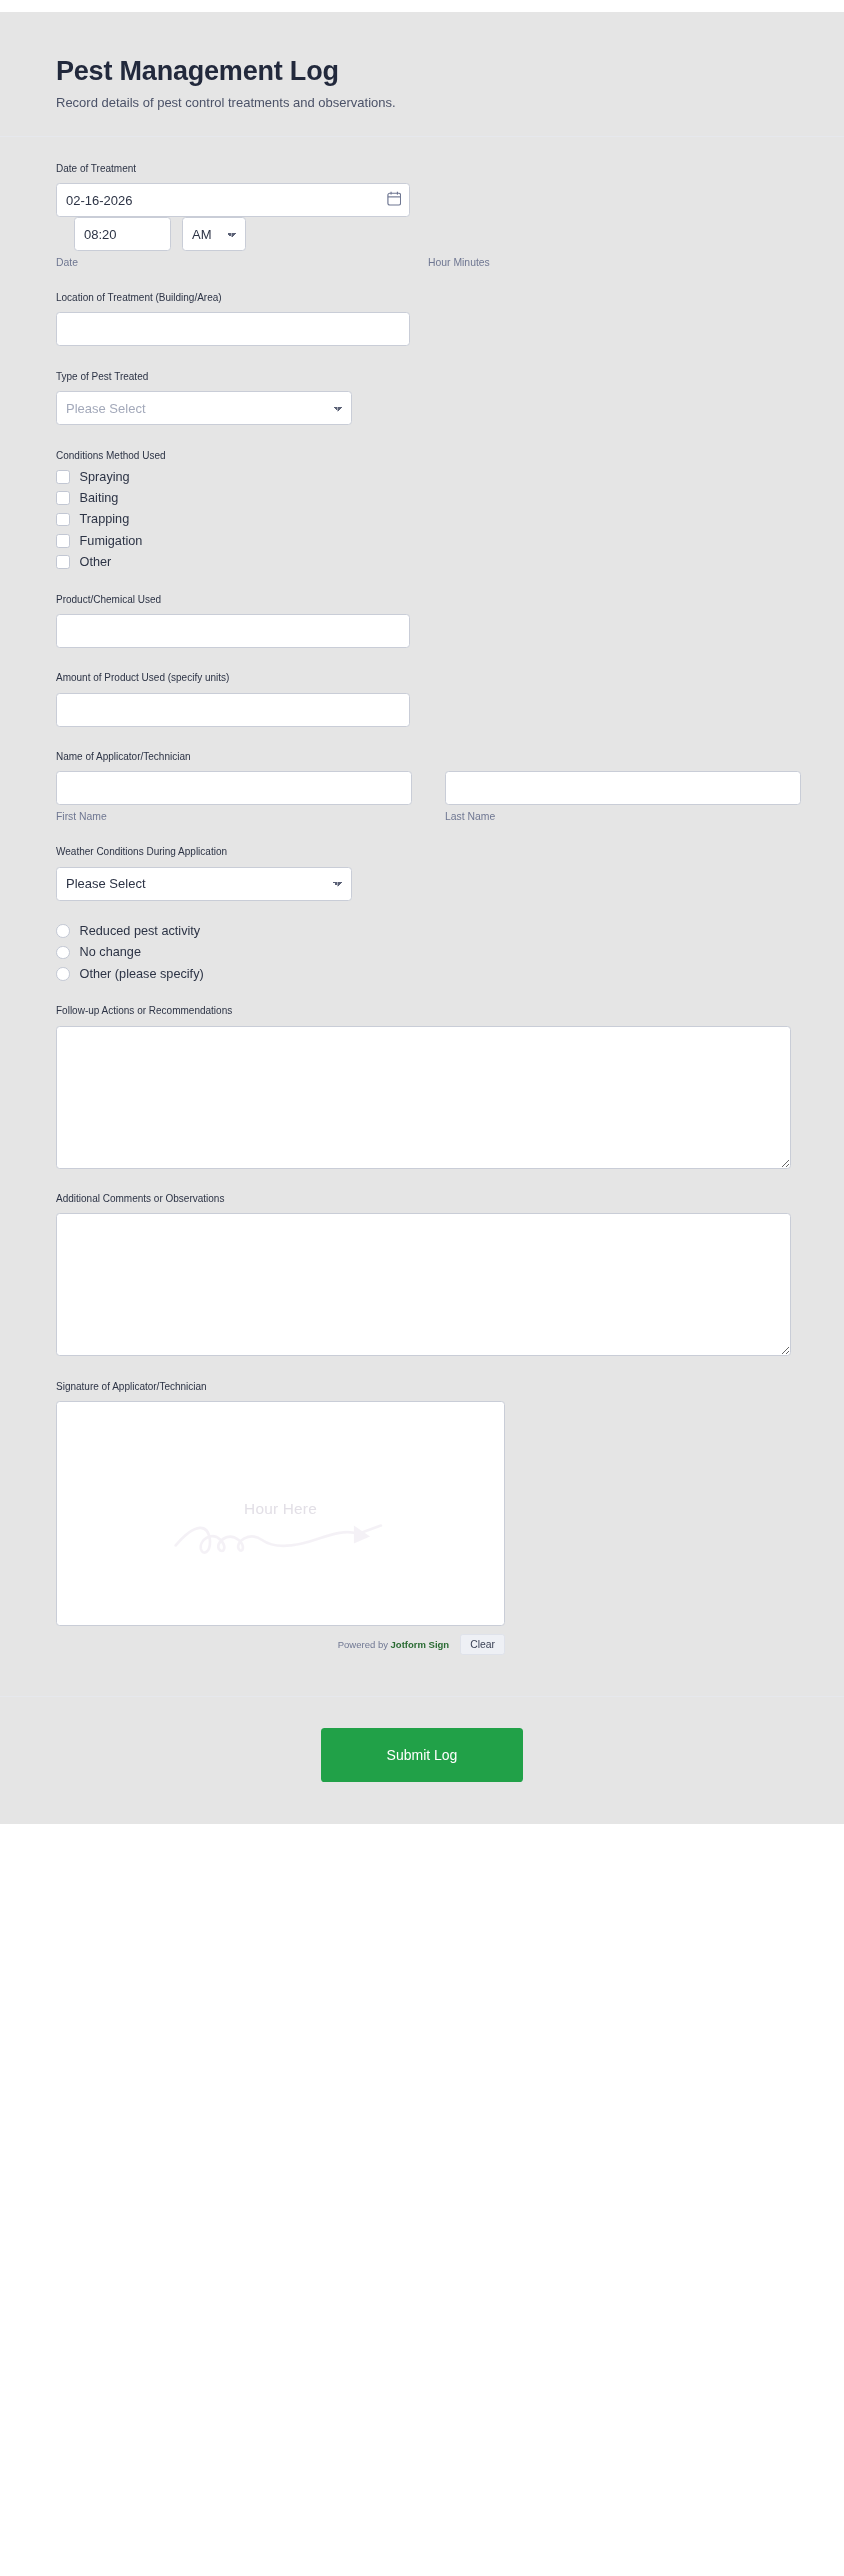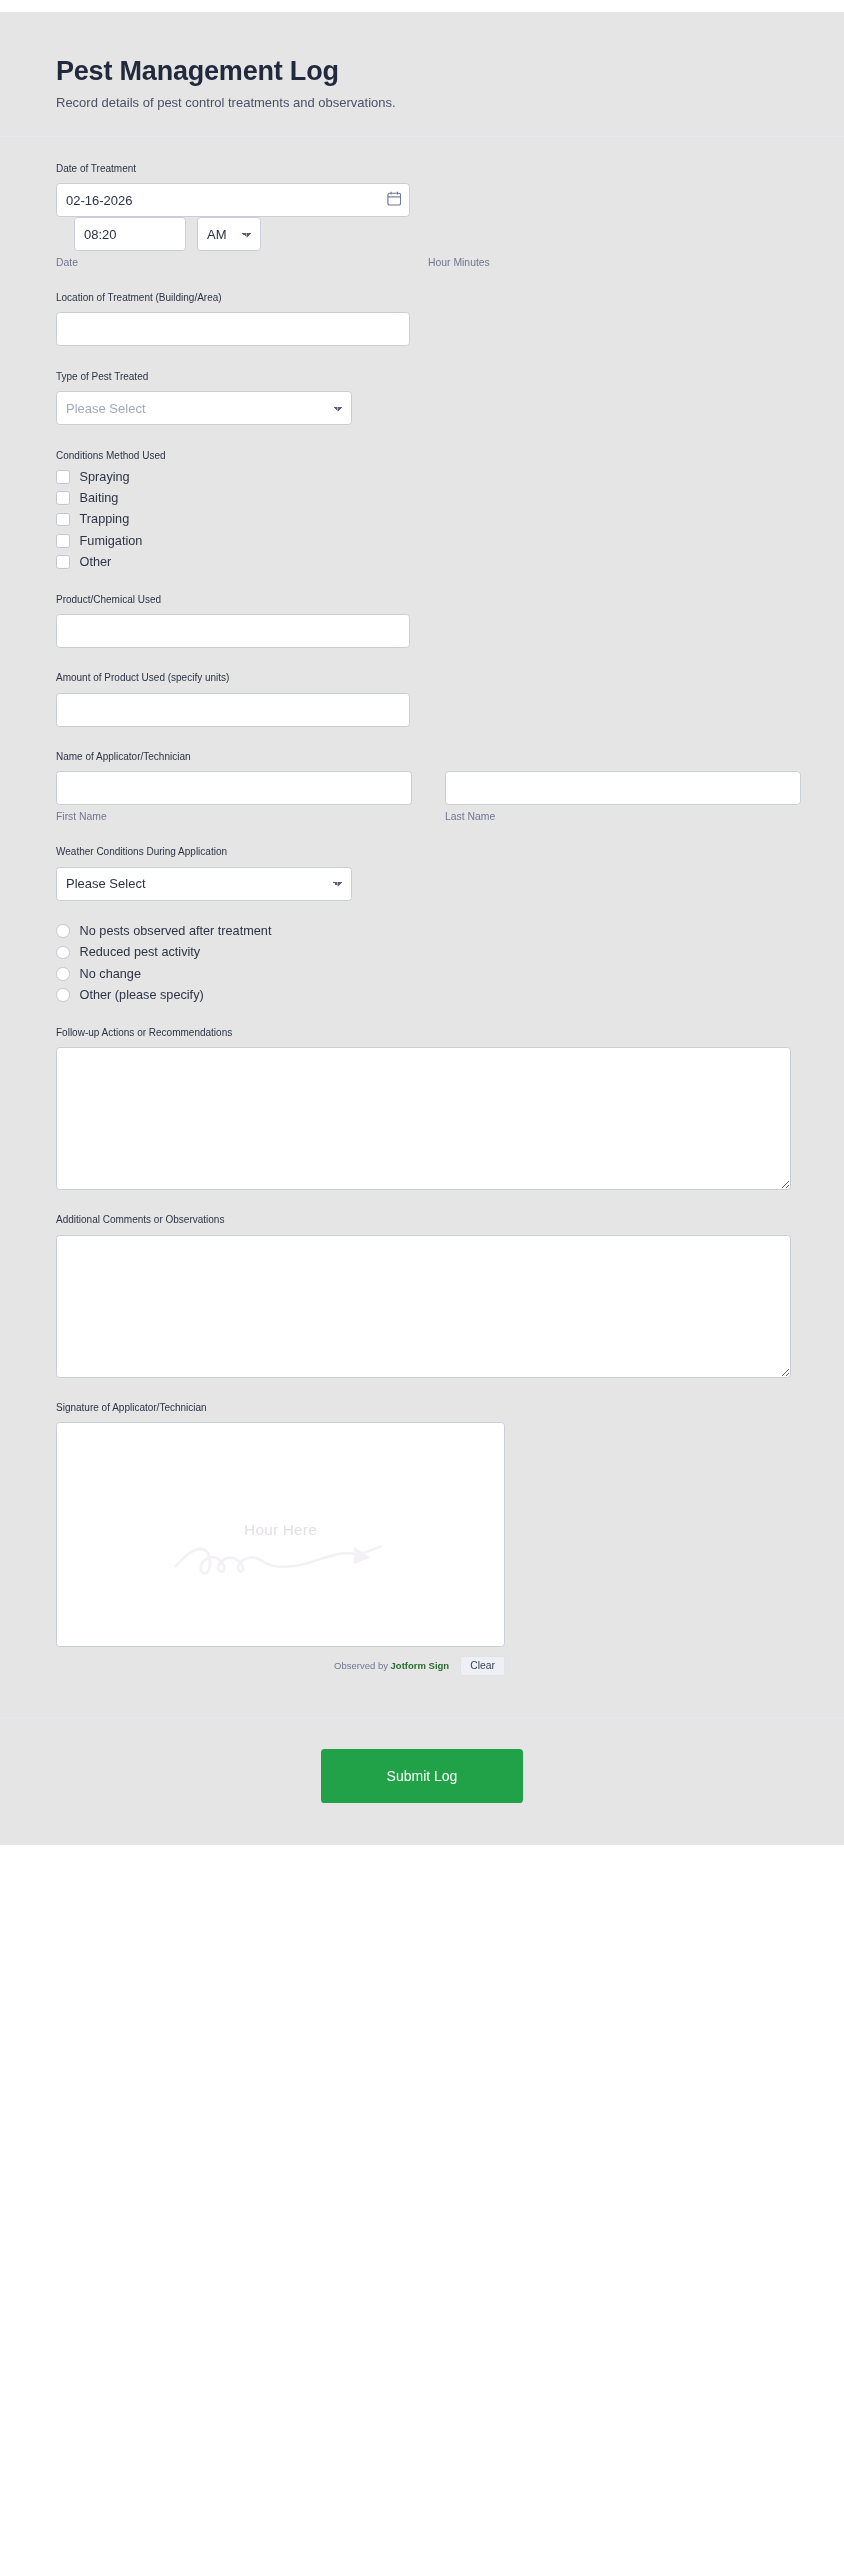--- a/index.html
+++ b/index.html
@@ -86,21 +86,21 @@
   .date-box { position: relative; width: 354px; }
   .date-box input { width: 354px; padding-right: 29px; }
   .cal-icon {
     position: absolute;
     right: 9px; top: 8.2px;
     width: 14.5px; height: 15.4px;
     color: #6f7792;
     pointer-events: none;
   }
   .time-group { margin-left: 18px; display: flex; align-items: flex-start; }
-  .time-input { width: 112px; text-align: left; }
+  .time-input { width: 97px; text-align: left; }
   .ampm {
     width: 64px;
     margin-left: 11px;
   }
   .date-sub-row { display: flex; }
   .date-sub-row .s1 { width: 354px; }
   .date-sub-row .s2 { margin-left: 18px; }
 
   .w390 { width: 354px; }
   .w390 input { width: 354px; }
@@ -336,24 +336,20 @@
       <label class="field-label">Weather Conditions During Application</label>
       <select class="sel w390">
         <option>Please Select</option>
       </select>
     </div>
 
     <div class="field">
       <div class="opt-list">
         <div class="opt">
           <span class="rbox"></span>
-          <span class="opt-label">No pests observed after treatment</span>
-        </div>
-        <div class="opt">
-          <span class="rbox"></span>
           <span class="opt-label">Reduced pest activity</span>
         </div>
         <div class="opt">
           <span class="rbox"></span>
           <span class="opt-label">No change</span>
         </div>
         <div class="opt">
           <span class="rbox"></span>
           <span class="opt-label">Other (please specify)</span>
         </div>
@@ -376,21 +372,21 @@
         <div class="sig-hint">Hour Here</div>
         <div class="sig-scribble">
           <svg width="227" height="54" viewBox="0 0 250 60" fill="none">
             <path d="M8 36 C30 10, 44 12, 46 30 C47 44, 38 48, 36 40 C34 30, 48 20, 58 30 C66 39, 60 46, 56 40 C52 33, 66 20, 78 30 C86 37, 82 46, 78 40 C74 32, 90 20, 104 30 C118 40, 140 38, 168 28 C186 22, 196 20, 206 22" stroke="#ece7ef" stroke-width="3" stroke-linecap="round"></path>
             <path d="M206 14 L224 26 L206 34 Z" fill="#ece7ef"></path>
             <path d="M214 22 L236 14" stroke="#ece7ef" stroke-width="3" stroke-linecap="round"></path>
           </svg>
         </div>
       </div>
       <div class="sig-footer">
-        <span class="powered"><span>Observed by </span><b>Jotform Sign</b></span>
+        <span class="powered"><span>Powered by </span><b>Jotform Sign</b></span>
         <button class="clear-btn">Clear</button>
       </div>
     </div>
 
   </div>
 
   <div class="form-footer">
     <button class="submit-btn">Submit Log</button>
   </div>
 

